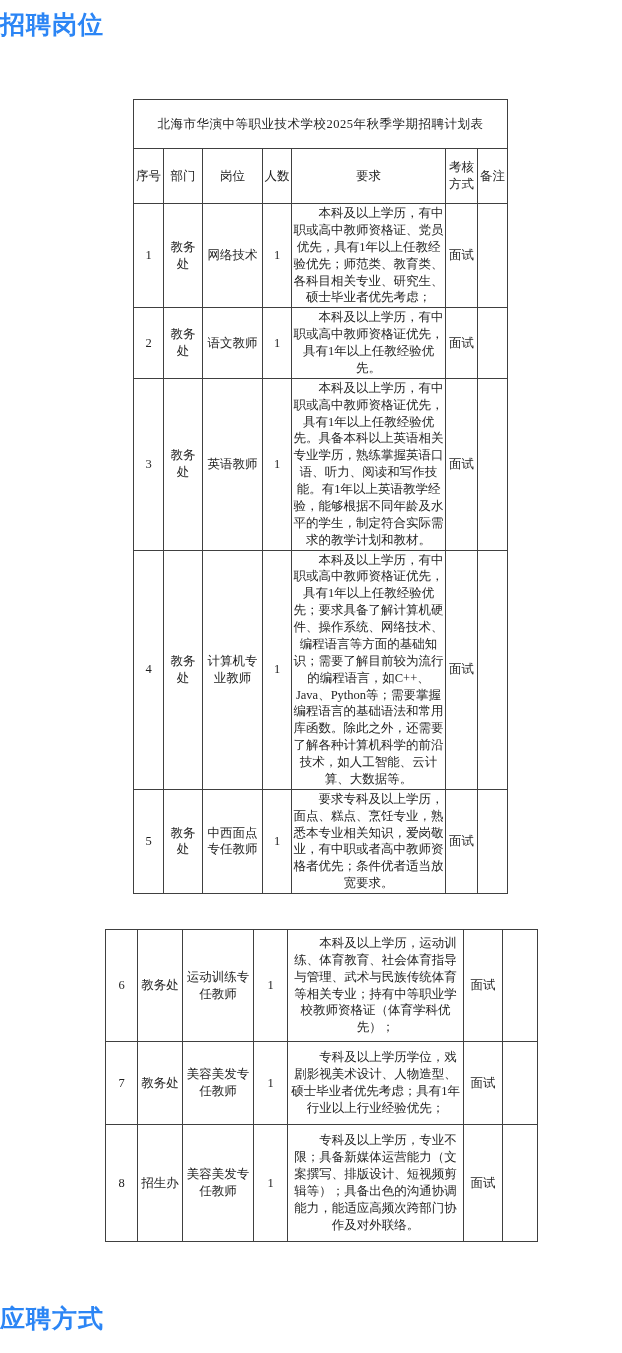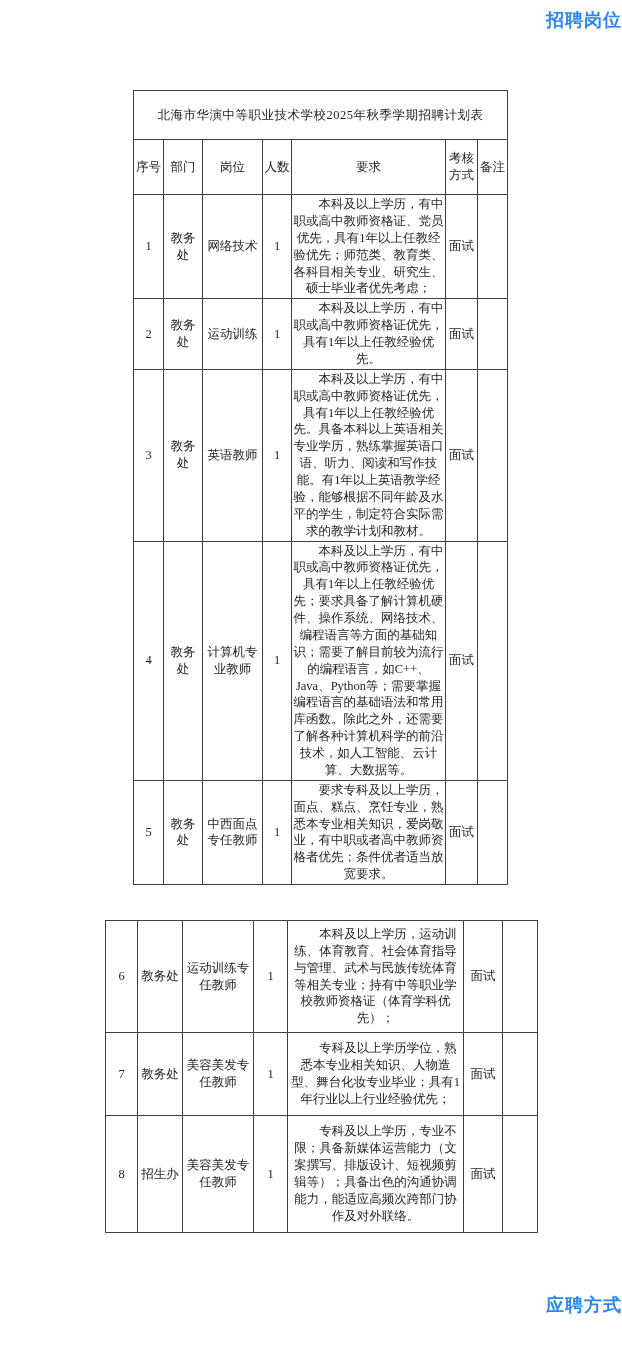--- a/index.html
+++ b/index.html
@@ -6,22 +6,22 @@
   html, body { background: #ffffff; }
   body {
     width: 622px;
     min-height: 1353px;
     margin: 0 auto;
     font-family: "Liberation Sans", sans-serif;
     position: relative;
   }
   .section-heading {
     margin-top: 8px;
-    text-align: right;
-    font-size: 18px;
+    text-align: left;
+    font-size: 25px;
     font-weight: 700;
     color: #2b85f5;
     letter-spacing: 1px;
     font-family: "Liberation Sans", sans-serif;
   }
   .section-heading.second { margin-top: 60px; }
 
   
   table.sched {
     border-collapse: collapse;
@@ -88,21 +88,21 @@
     <td>教务处</td>
     <td>网络技术</td>
     <td>1</td>
     <td class="req-cell">本科及以上学历，有中职或高中教师资格证、党员优先，具有1年以上任教经验优先；师范类、教育类、各科目相关专业、研究生、硕士毕业者优先考虑；</td>
     <td>面试</td>
     <td></td>
   </tr>
   <tr style="height:68px">
     <td>2</td>
     <td>教务处</td>
-    <td>运动训练</td>
+    <td>语文教师</td>
     <td>1</td>
     <td class="req-cell">本科及以上学历，有中职或高中教师资格证优先，具有1年以上任教经验优先。</td>
     <td>面试</td>
     <td></td>
   </tr>
   <tr style="height:140px">
     <td>3</td>
     <td>教务处</td>
     <td>英语教师</td>
     <td>1</td>
@@ -149,21 +149,21 @@
     <td>1</td>
     <td class="req-cell">本科及以上学历，运动训练、体育教育、社会体育指导与管理、武术与民族传统体育等相关专业；持有中等职业学校教师资格证（体育学科优先）；</td>
     <td>面试</td>
     <td></td>
   </tr>
   <tr style="height:83px">
     <td>7</td>
     <td>教务处</td>
     <td>美容美发专任教师</td>
     <td>1</td>
-    <td class="req-cell">专科及以上学历学位，熟悉本专业相关知识、人物造型、舞台化妆专业毕业；具有1年行业以上行业经验优先；</td>
+    <td class="req-cell">专科及以上学历学位，戏剧影视美术设计、人物造型、硕士毕业者优先考虑；具有1年行业以上行业经验优先；</td>
     <td>面试</td>
     <td></td>
   </tr>
   <tr style="height:117px">
     <td>8</td>
     <td>招生办</td>
     <td>美容美发专任教师</td>
     <td>1</td>
     <td class="req-cell">专科及以上学历，专业不限；具备新媒体运营能力（文案撰写、排版设计、短视频剪辑等）；具备出色的沟通协调能力，能适应高频次跨部门协作及对外联络。</td>
     <td>面试</td>

